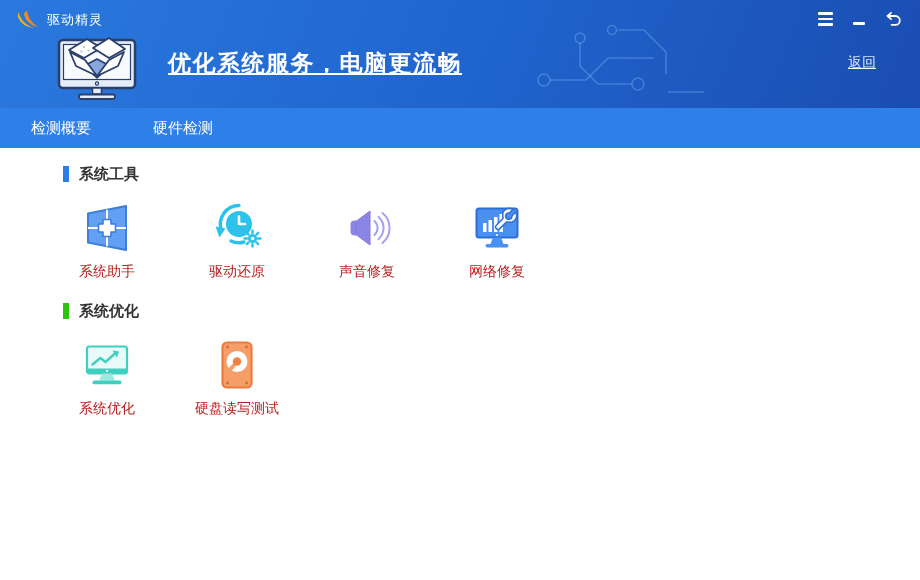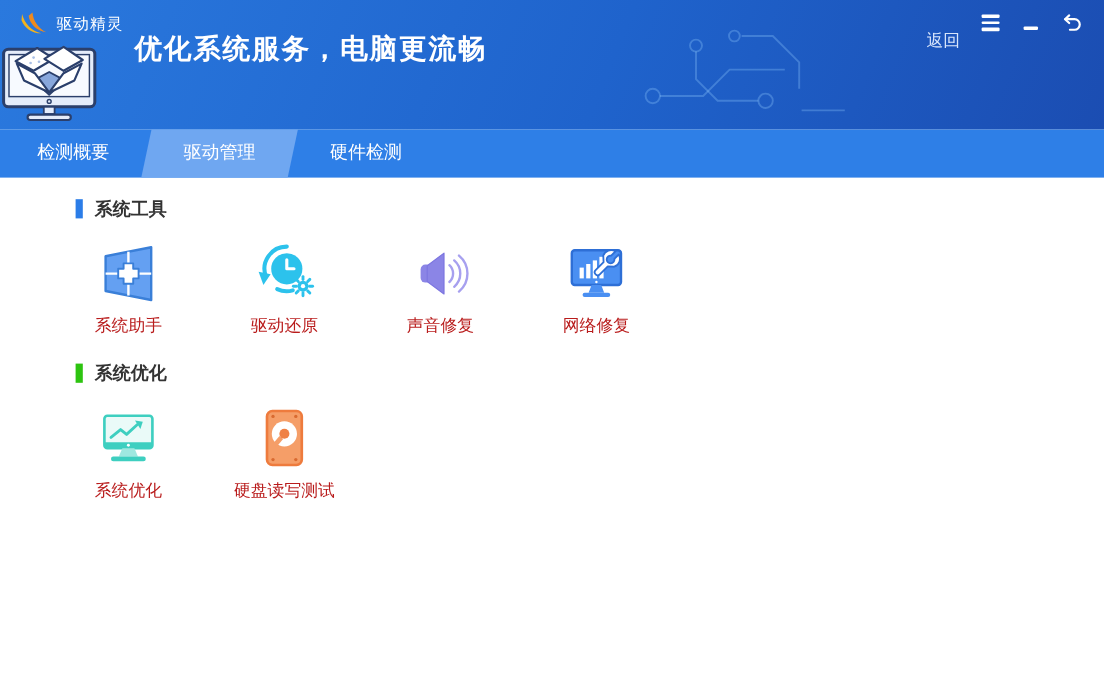--- a/index.html
+++ b/index.html
@@ -11,23 +11,23 @@
   .circuit{position:absolute;left:528px;top:14px;pointer-events:none;}
   .titlebar{position:relative;display:flex;justify-content:space-between;align-items:flex-start;padding:9px 18px 0 16px;z-index:2;}
   .logo{display:flex;align-items:center;gap:7px;}
   .logo-txt{font-size:13px;letter-spacing:1px;color:#fff;}
   .ctrls{display:flex;align-items:center;gap:16px;margin-top:2px;}
   .ctrl{cursor:pointer;display:flex;align-items:center;justify-content:center;width:18px;height:16px;}
   .burger{display:flex;flex-direction:column;gap:3px;width:15px;}
   .burger i{display:block;height:2.4px;background:#fff;border-radius:1px;}
   .minbar{width:12px;height:2.4px;background:#fff;border-radius:1px;margin-top:9px;}
 
-  .banner-row{position:relative;display:flex;align-items:flex-start;height:76px;margin-top:-6px;z-index:2;}
+  .banner-row{position:relative;display:flex;align-items:center;padding-left:56px;height:76px;margin-top:-6px;z-index:2;text-decoration:underline;}
   .banner-title{margin:0 0 0 26px;font-size:23px;font-weight:bold;letter-spacing:1.5px;}
-  .back-link{margin-left:auto;margin-right:120px;font-size:14px;color:#d9e6fb;cursor:pointer;text-decoration:none;}
+  .back-link{margin-left:auto;margin-right:44px;font-size:14px;color:#d9e6fb;cursor:pointer;text-decoration:none;}
 
   
   .tabs{display:flex;height:40px;background:#2e7fe7;padding-left:0;position:relative;}
   .tab{position:relative;width:122px;text-align:center;line-height:40px;font-size:15px;color:#fff;cursor:pointer;}
   .tab .bg{position:absolute;top:0;left:0;right:0;bottom:0;transform:skewX(-12deg);}
   .tab.hl .bg{background:#6fa7f1;}
   .tab.active{width:138px;color:#2779e8;}
   .tab.active .bg{background:#ffffff;}
   .tab .lbl{position:relative;z-index:1;}
 
@@ -111,23 +111,20 @@
         <rect x="22" y="70.5" width="36" height="4.5" rx="2.2" fill="#e4ecfa" stroke="#2b3f6b" stroke-width="1.8"></rect>
       </svg>
       <h1 class="banner-title">优化系统服务，电脑更流畅</h1>
       <a class="back-link">返回</a>
     </div>
   </header>
 
   <nav class="tabs">
     <div class="tab">
       <span class="bg"></span><span class="lbl">检测概要</span>
-    </div>
-    <div class="tab hl">
-      <span class="bg"></span><span class="lbl">驱动管理</span>
     </div>
     <div class="tab">
       <span class="bg"></span><span class="lbl">硬件检测</span>
     </div>
   </nav>
 
   <main class="content">
 
     <section class="sec">
       <div class="sec-head">

